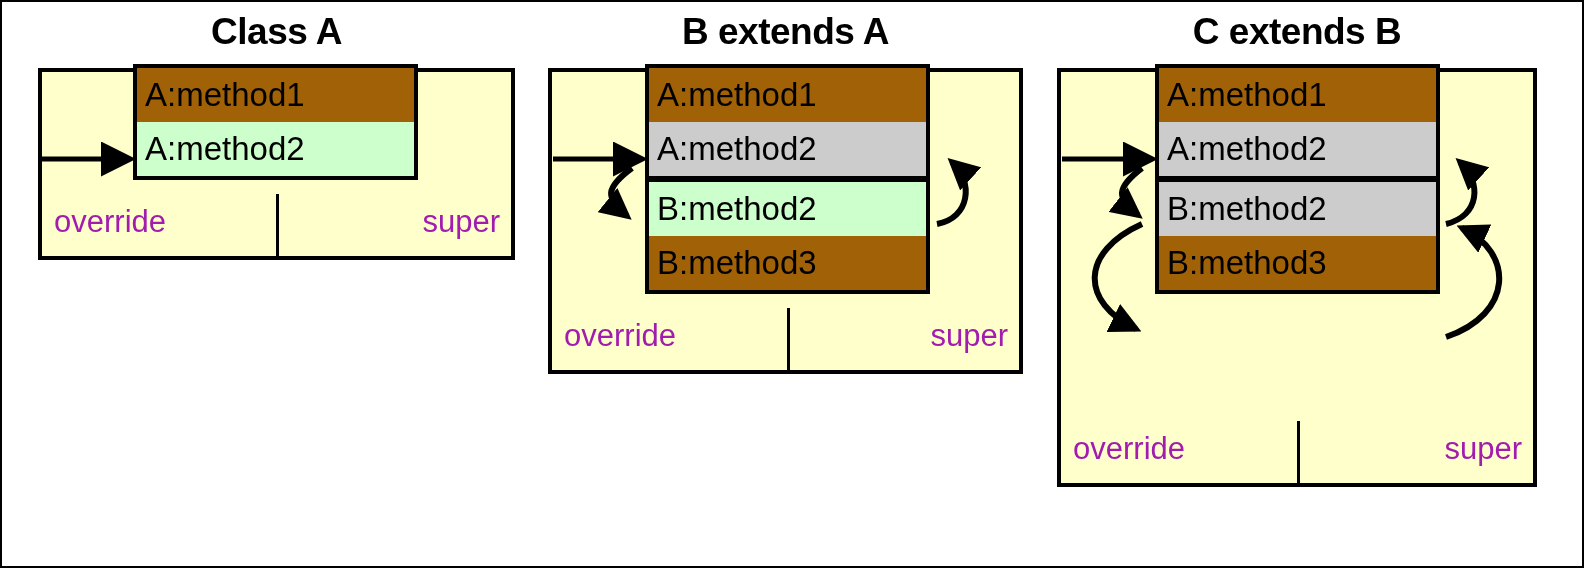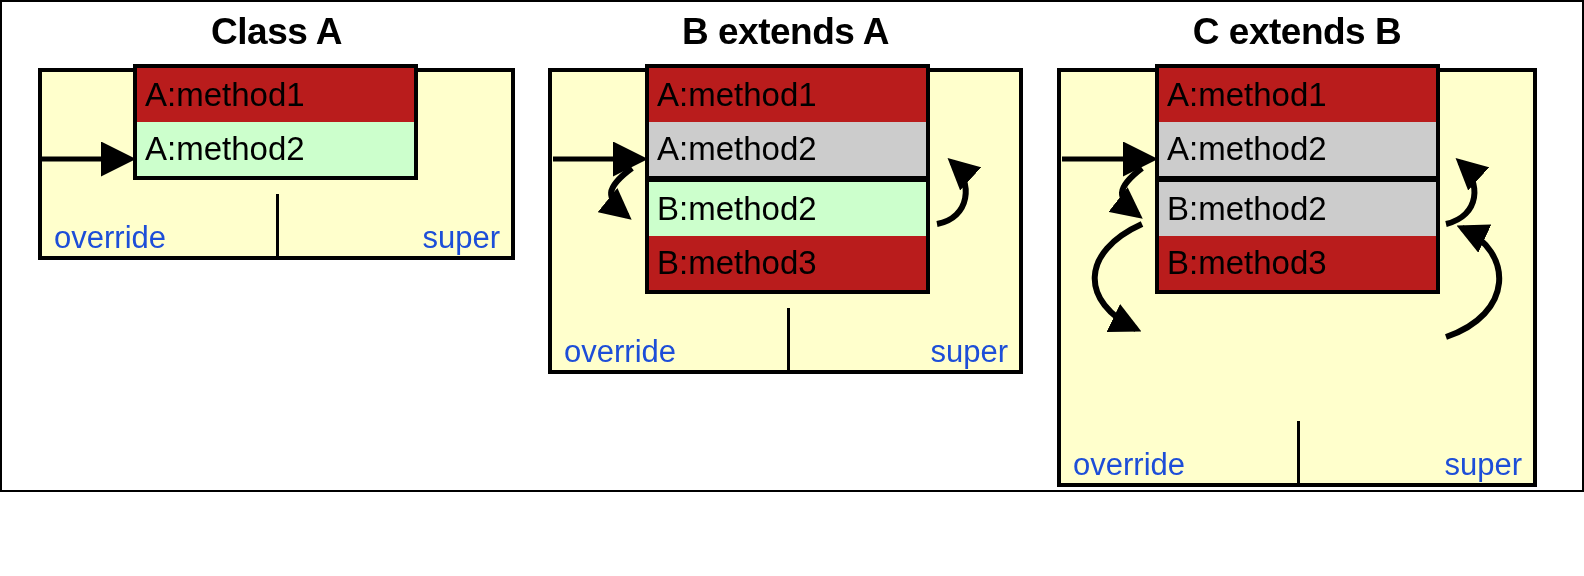--- a/index.html
+++ b/index.html
@@ -6,21 +6,21 @@
     margin: 0;
     padding: 0;
     background: #ffffff;
   }
   body {
     font-family: "Liberation Sans", sans-serif;
   }
   #canvas {
     position: relative;
     width: 1584px;
-    height: 492px;
+    height: 568px;
     background: #ffffff;
     border: 2px solid #000000;
     box-sizing: border-box;
     overflow: hidden;
   }
   .panel { position: absolute; }
   .panel-title {
     position: absolute;
     text-align: center;
     font-weight: bold;
@@ -39,23 +39,22 @@
   }
   .divider {
     position: absolute;
     width: 3px;
     background: #000000;
   }
   .label {
     position: absolute;
     font-size: 31px;
     line-height: 36px;
-    color: #1d4ed8;
+    color: #a21caf;
     white-space: nowrap;
-    margin-top: 16px;
   }
   .label.override { text-align: left; }
   .label.super { text-align: right; }
   
   .method-box {
     position: absolute;
     box-sizing: border-box;
   }
   .mgroup {
     border: 4px solid #000000;
@@ -65,21 +64,21 @@
     position: relative;
   }
   .mrow {
     height: 54px;
     line-height: 54px;
     font-size: 33px;
     color: #000000;
     padding-left: 8px;
     white-space: nowrap;
     box-sizing: border-box;
-    background: #b91c1c;
+    background: #a16207;
   }
   .mrow.green { background: #ccffcc; }
   .mrow.gray  { background: #cccccc; }
   .arrows {
     position: absolute;
     left: 0; top: 0;
     pointer-events: none;
     overflow: visible;
   }
 </style>

